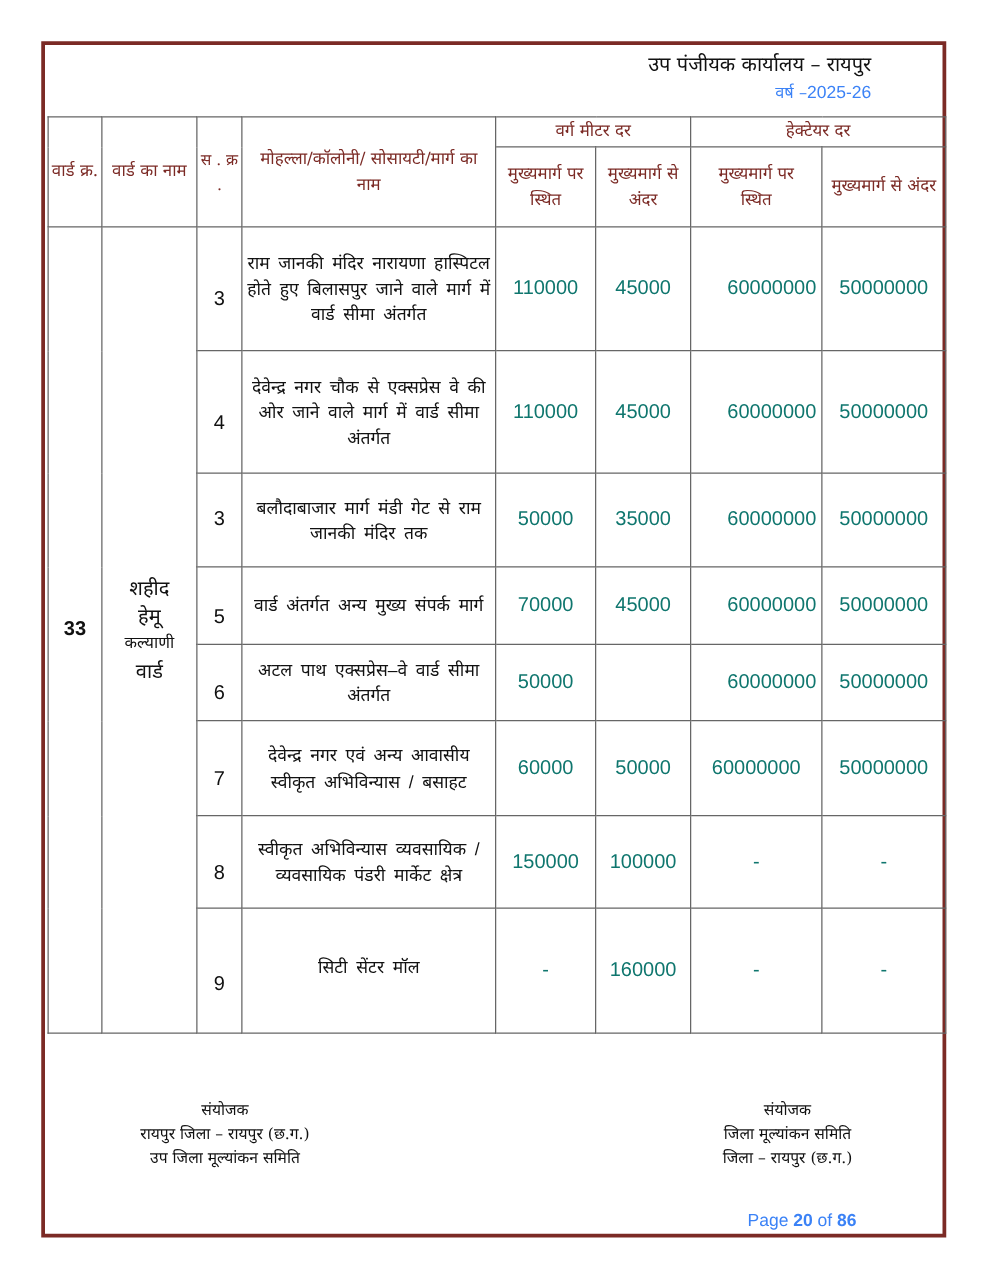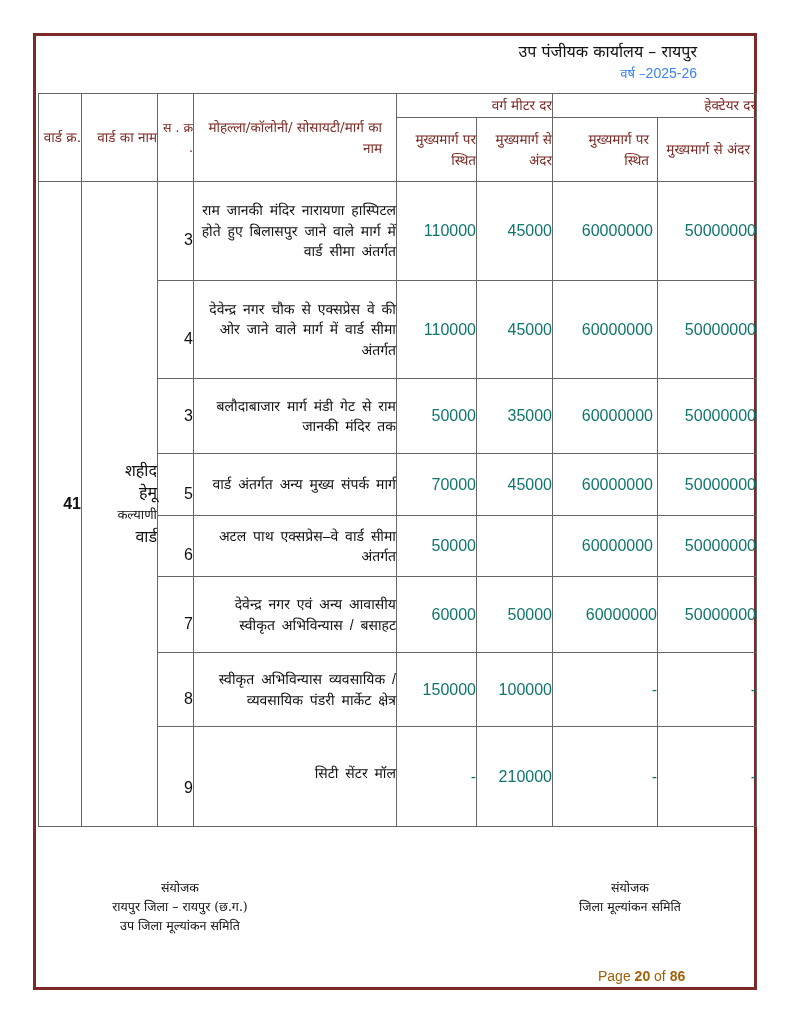--- a/index.html
+++ b/index.html
@@ -14,21 +14,21 @@
   }
   .year {
     position: absolute; right: 94px; top: 64px; font-size: 13px; color: #3b82f6;
   }
   .year .num { font-family: "Liberation Sans", sans-serif; font-size: 14px; }
   table.rates {
     position: absolute; left: 38px; top: 93px; width: 718px;
     border-collapse: collapse; table-layout: fixed;
   }
   table.rates th, table.rates td {
-    border: 1px solid #666; padding: 0; text-align: right; vertical-align: middle;
+    border: 1px solid #666; padding: 0; text-align: center; vertical-align: middle;
   }
   table.rates th {
     color: #7b2a25; font-weight: normal; font-family: "DejaVu Serif", serif;
     font-size: 13.5px; line-height: 21px;
   }
   .h-top { height: 24px; }
   .h-sub { height: 64px; }
   td.ward-no { font-family: "Liberation Sans", sans-serif; font-weight: bold; font-size: 16px; color: #111; }
   td.ward-name { font-family: "DejaVu Sans", sans-serif; font-size: 16px; line-height: 22px; color: #111; }
   td.ward-name .small { font-size: 13px; }
@@ -37,21 +37,21 @@
   td.loc { font-family: Liberation Sans, sans-serif; font-size: 14px; line-height: 20.5px; color: #111; padding: 0 6px; word-spacing: 3px; }
   td.val { font-family: "Liberation Sans", sans-serif; font-size: 16px; color: #0f766e; }
   td.val.r { text-align: right; padding-right: 4px; }
   .sig {
     position: absolute; top: 878px; font-size: 12.5px; line-height: 19px; color: #111; text-align: center;
   }
   .sig-left { left: 70px; width: 220px; }
   .sig-right { left: 520px; width: 220px; }
   .page-no {
     position: absolute; left: 598px; top: 968px; font-family: "Liberation Sans", sans-serif;
-    font-size: 14px; color: #a16207;
+    font-size: 14px; color: #3b82f6;
   }
   .page-no b { font-weight: bold; }
 </style>
 </head>
 <body>
 
 <div class="page-border"></div>
 
 <div class="office">उप पंजीयक कार्यालय – रायपुर</div>
 <div class="year">
@@ -80,21 +80,21 @@
     </tr>
     <tr class="h-sub">
       <th>मुख्यमार्ग पर स्थित</th>
       <th>मुख्यमार्ग से अंदर</th>
       <th style="padding:0 8px;">मुख्यमार्ग पर स्थित</th>
       <th style="padding:0 6px;">मुख्यमार्ग से अंदर</th>
     </tr>
   </thead>
   <tbody>
     <tr style="height:99px">
-      <td rowspan="8" class="ward-no">41</td>
+      <td rowspan="8" class="ward-no">33</td>
       <td rowspan="8" class="ward-name">
         <div>शहीद</div>
         <div>हेमू</div>
         <div class="small">कल्याणी</div>
         <div>वार्ड</div>
       </td>
       <td class="sn"><span>3</span></td>
       <td class="loc">राम जानकी मंदिर नारायणा हास्पिटल होते हुए बिलासपुर जाने वाले मार्ग में वार्ड सीमा अंतर्गत</td>
       <td class="val">110000</td>
       <td class="val">45000</td>
@@ -146,35 +146,36 @@
       <td class="loc">स्वीकृत अभिविन्यास व्यवसायिक / व्यवसायिक पंडरी मार्केट क्षेत्र</td>
       <td class="val">150000</td>
       <td class="val">100000</td>
       <td class="val">-</td>
       <td class="val">-</td>
     </tr>
     <tr style="height:100px">
       <td class="sn"><span style="margin-top:22px">9</span></td>
       <td class="loc" style="vertical-align:top;padding-top:36px;">सिटी सेंटर मॉल</td>
       <td class="val">-</td>
-      <td class="val">210000</td>
+      <td class="val">160000</td>
       <td class="val">-</td>
       <td class="val">-</td>
     </tr>
   </tbody>
 </table>
 
 <div class="sig sig-left">
   <div>संयोजक</div>
   <div>रायपुर जिला – रायपुर (छ.ग.)</div>
   <div>उप जिला मूल्यांकन समिति</div>
 </div>
 <div class="sig sig-right">
   <div>संयोजक</div>
   <div>जिला मूल्यांकन समिति</div>
+  <div>जिला – रायपुर (छ.ग.)</div>
 </div>
 
 <div class="page-no">
   <span>Page</span>
   <b>20</b>
   <span>of</span>
   <b>86</b>
 </div>
 
 </body></html>

